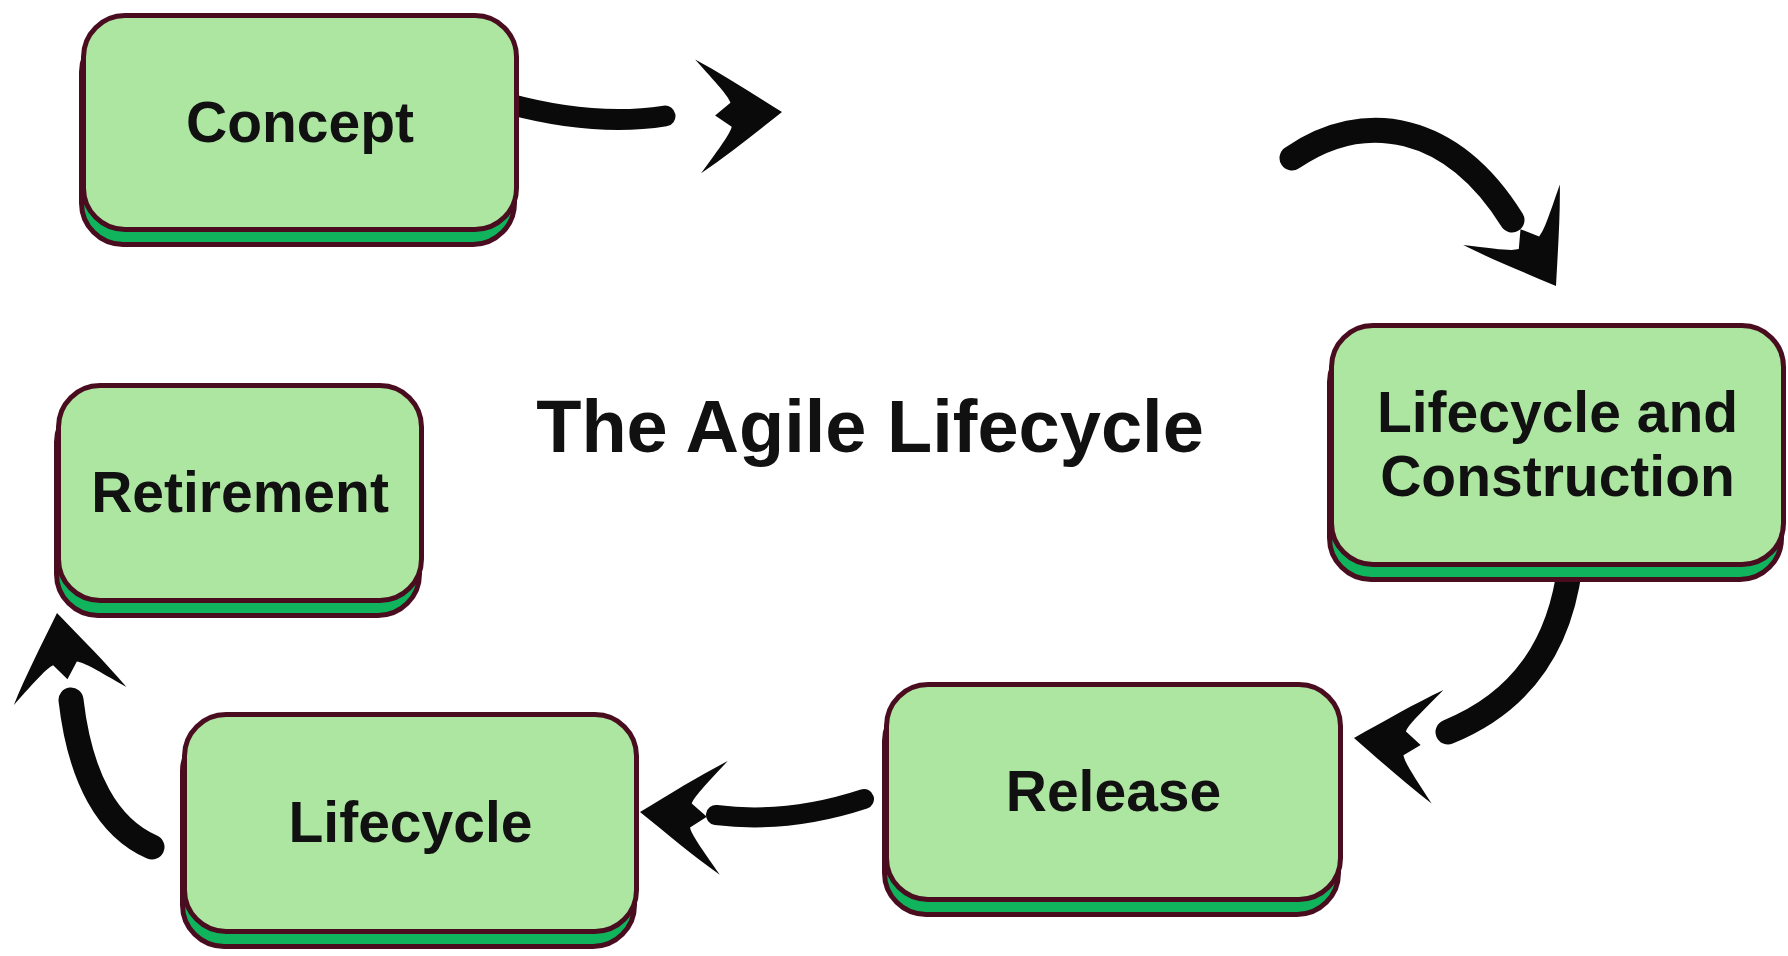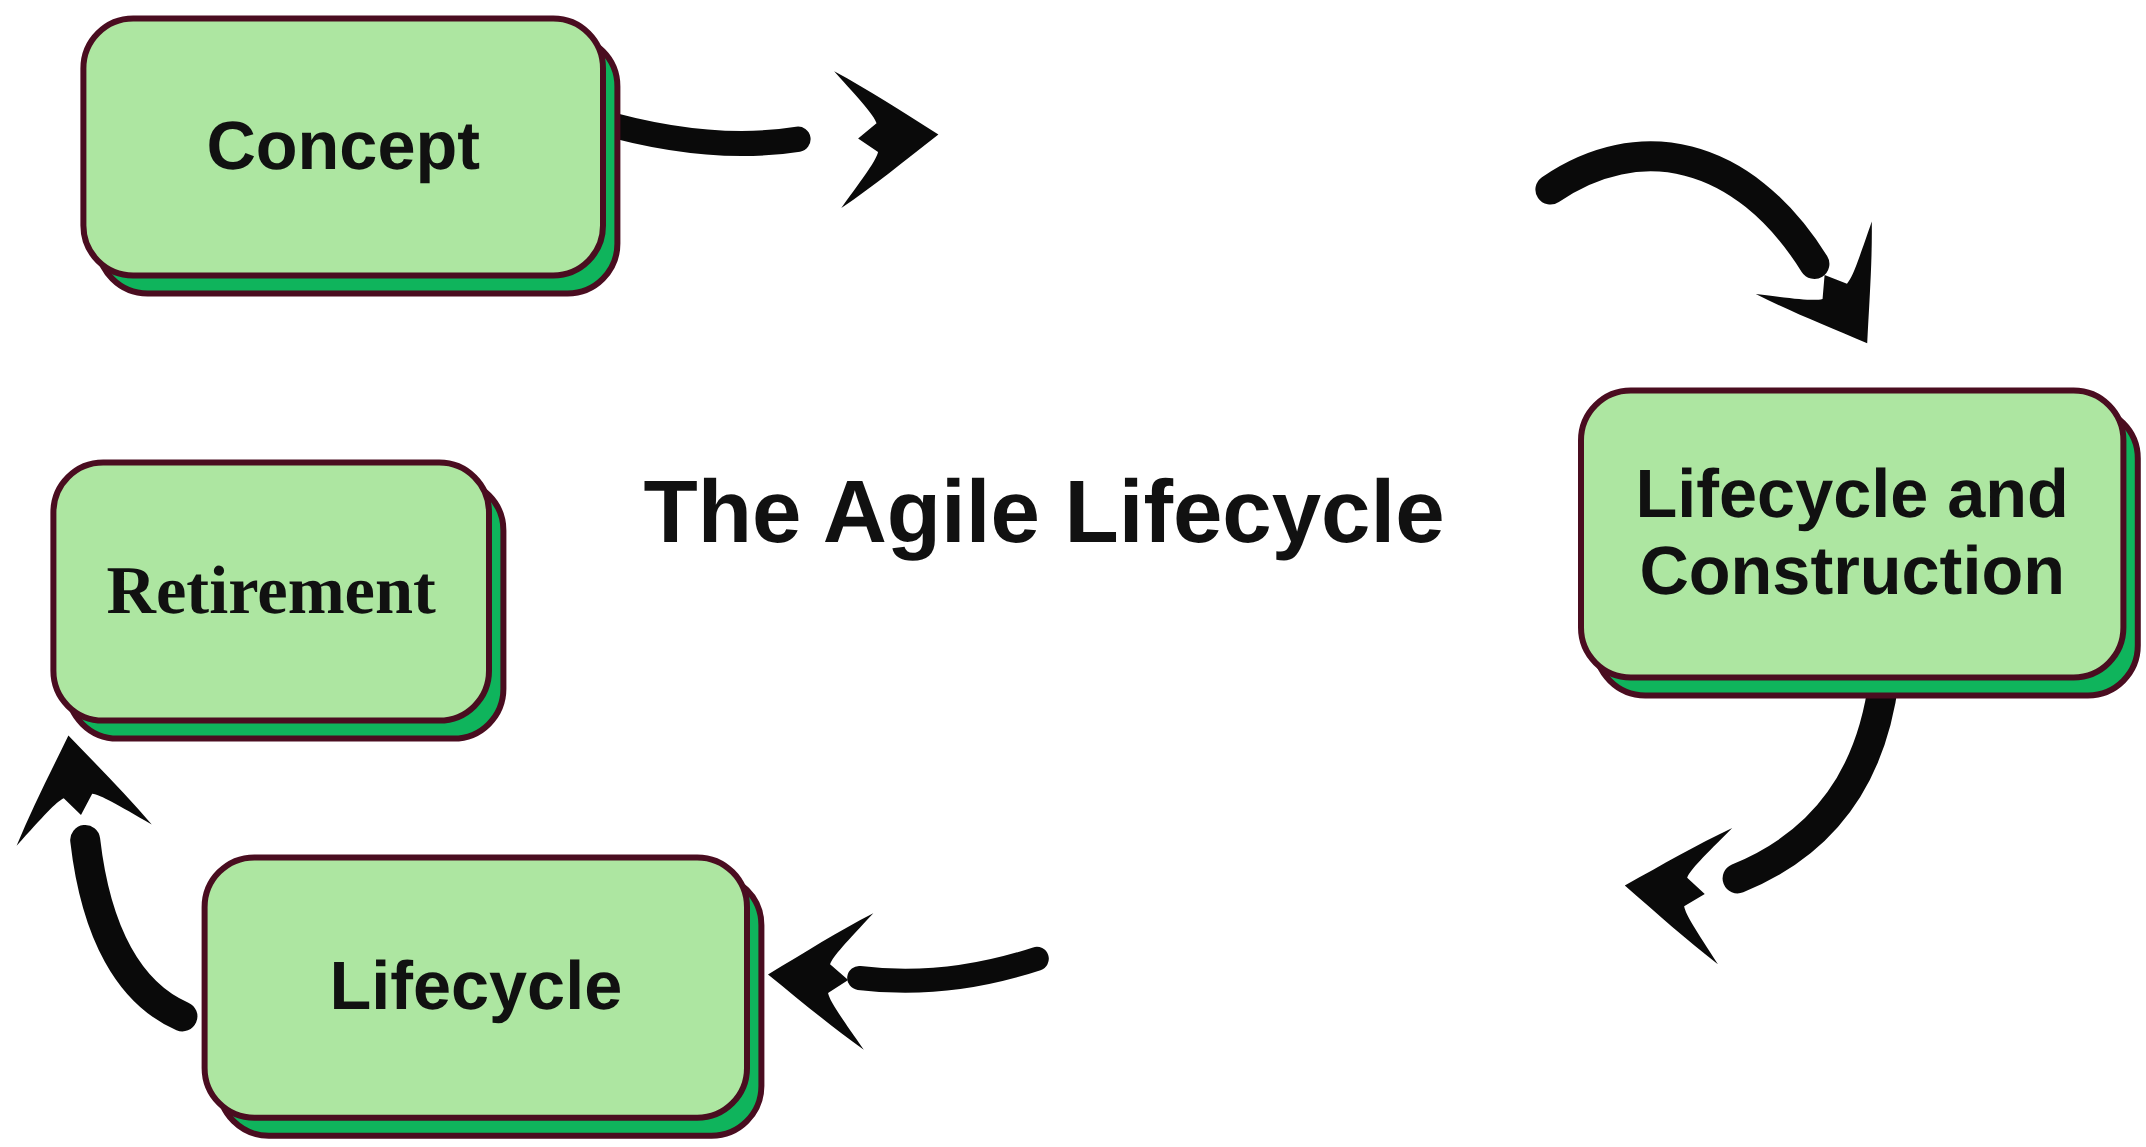--- a/index.html
+++ b/index.html
@@ -11,21 +11,21 @@
     font-family:"Liberation Sans","DejaVu Sans",sans-serif;
   }
   .arrow-layer{position:absolute;left:0;top:0;width:1788px;height:956px;}
   .node{position:absolute;}
   .card-back{
     position:absolute;left:14px;top:15px;width:100%;height:100%;
     border:5px solid #4a0d20;border-radius:44px;box-sizing:border-box;
     background:#0fb45c;
   }
   .card-front{
-    position:absolute;left:2px;top:0;width:100%;height:100%;
+    position:absolute;left:16px;top:0;width:100%;height:100%;
     border:5px solid #4a0d20;border-radius:44px;box-sizing:border-box;
     background:#ade6a1;
     display:flex;align-items:center;justify-content:center;
     text-align:center;
     font-size:57px;font-weight:600;color:#111111;
     line-height:1.12;
     padding:0 12px;
   }
   .title{
     position:absolute;
@@ -68,26 +68,30 @@
     <div class="card-back"></div>
     <div class="card-front">Concept</div>
   </div>
 
 
   <div class="node" style="left:1313px;top:323px;width:457px;height:244px;">
     <div class="card-back"></div>
     <div class="card-front">Lifecycle and Construction</div>
   </div>
 
+  <div class="node" style="left:868px;top:682px;width:459px;height:220px;">
+    <div class="card-back"></div>
+    <div class="card-front">Release</div>
+  </div>
 
   <div class="node" style="left:166px;top:712px;width:457px;height:222px;">
     <div class="card-back"></div>
     <div class="card-front">Lifecycle</div>
   </div>
 
-  <div class="node" style="left:40px;top:383px;width:368px;height:220px;font-family:Liberation Serif, serif;">
+  <div class="node" style="left:40px;top:383px;width:368px;height:220px;">
     <div class="card-back"></div>
     <div class="card-front">Retirement</div>
   </div>
 
   <div class="title">The Agile Lifecycle</div>
 
 </div>
 
 </body></html>

